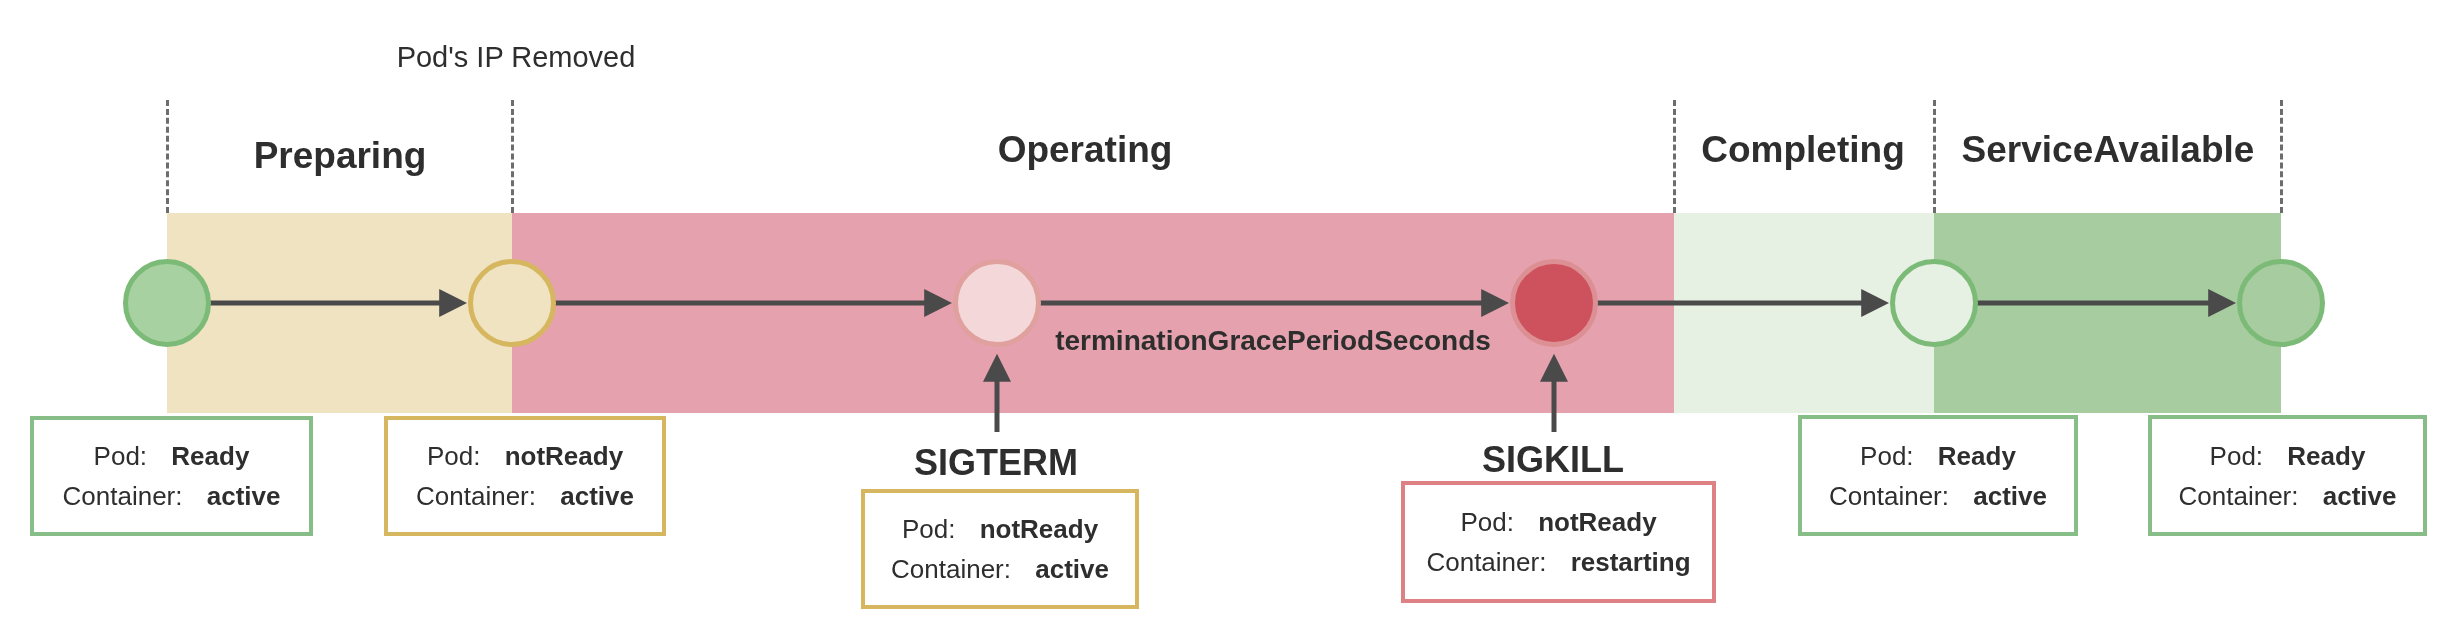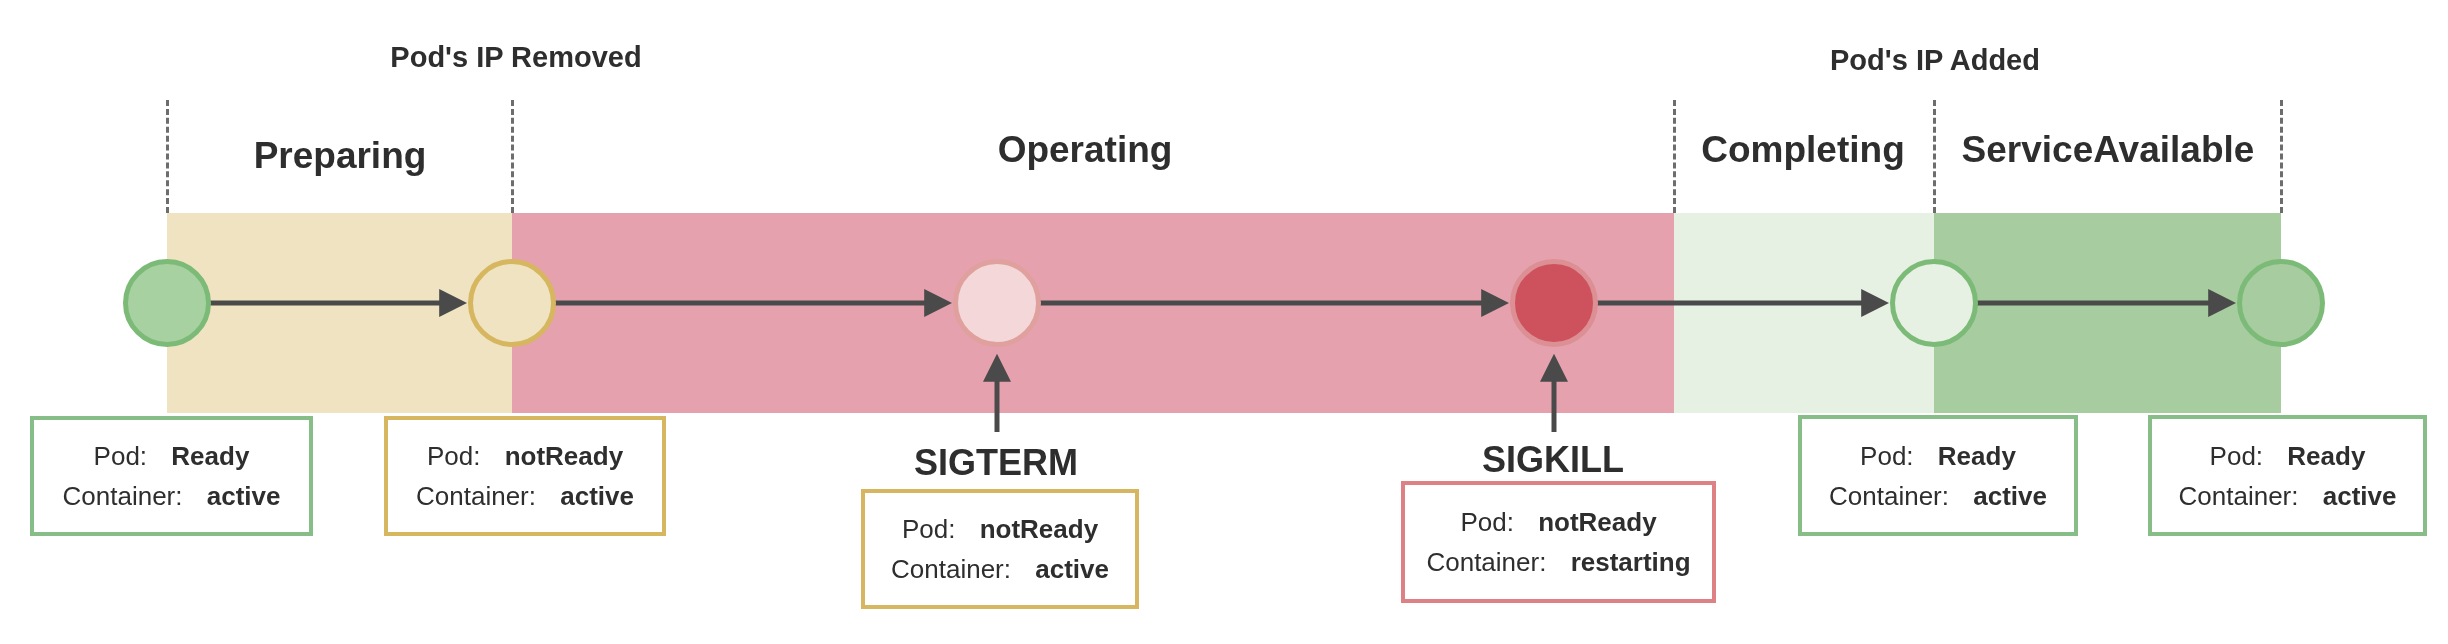--- a/index.html
+++ b/index.html
@@ -13,21 +13,21 @@
   }
   .band{position:absolute;top:213px;height:200px;z-index:1;}
   .band.preparing{left:167px;width:345px;background:var(--band-preparing);}
   .band.operating{left:512px;width:1162px;background:var(--band-operating);}
   .band.completing{left:1674px;width:260px;background:var(--band-completing);}
   .band.serviceavailable{left:1934px;width:347px;background:var(--band-serviceavailable);}
 
   .dotline{position:absolute;top:100px;height:113px;width:0;border-left:3px dashed #6d6d6d;z-index:1;}
 
   .lbl{position:absolute;transform:translate(-50%,-50%);white-space:nowrap;z-index:5;}
-  .top-ann{font-size:29px;font-weight:700;color:var(--text);}
+  .top-ann{font-size:29px;font-weight:400;color:var(--text);}
   .phase{font-size:37px;font-weight:700;color:var(--text);}
   .timer{font-size:28px;font-weight:700;color:var(--text);}
   .signal{font-size:36px;font-weight:700;color:var(--text);}
 
   svg.arrows{position:absolute;left:0;top:0;z-index:2;}
   svg.arrows line{stroke:var(--arrow);stroke-width:5;}
   svg.arrows .ah{fill:var(--arrow);}
 
   .node{position:absolute;top:259px;width:78px;height:78px;border-radius:50%;
         border-width:5px;border-style:solid;z-index:3;}
@@ -64,21 +64,20 @@
   <div class="band completing"></div>
   <div class="band serviceavailable"></div>
 
   <div class="dotline" style="left:166px"></div>
   <div class="dotline" style="left:511px"></div>
   <div class="dotline" style="left:1673px"></div>
   <div class="dotline" style="left:1933px"></div>
   <div class="dotline" style="left:2280px"></div>
 
   <div class="lbl top-ann" style="left:516px;top:57px">Pod's IP Removed</div>
-  <div class="lbl top-ann" style="left:1935px;top:60px">Pod's IP Added</div>
 
   <div class="lbl phase" style="left:340px;top:156px">Preparing</div>
   <div class="lbl phase" style="left:1803px;top:150px">Completing</div>
   <div class="lbl phase" style="left:1085px;top:150px">Operating</div>
   <div class="lbl phase" style="left:2108px;top:150px">ServiceAvailable</div>
 
   <svg class="arrows" width="2448" height="644" viewBox="0 0 2448 644">
     <defs>
       <marker id="ah" viewBox="0 0 10 10" refX="1" refY="5" markerWidth="5.6" markerHeight="5.6" orient="auto-start-reverse">
         <path class="ah" d="M0 0 L10 5 L0 10 z"></path>
@@ -93,20 +92,21 @@
     <line x1="1554" y1="432" x2="1554" y2="379" marker-end="url(#ah)"></line>
   </svg>
 
   <div class="node n1"></div>
   <div class="node n2"></div>
   <div class="node n3"></div>
   <div class="node n4"></div>
   <div class="node n5"></div>
   <div class="node n6"></div>
 
+  <div class="lbl timer" style="left:1273px;top:341px">terminationGracePeriodSeconds</div>
 
   <div class="lbl signal" style="left:996px;top:463px">SIGTERM</div>
   <div class="lbl signal" style="left:1553px;top:460px">SIGKILL</div>
 
   <div class="status-box green sb1">
     <div class="line"><span>Pod:</span> <span class="v">Ready</span></div>
     <div class="line"><span>Container:</span> <span class="v">active</span></div>
   </div>
 
   <div class="status-box yellow sb2">

